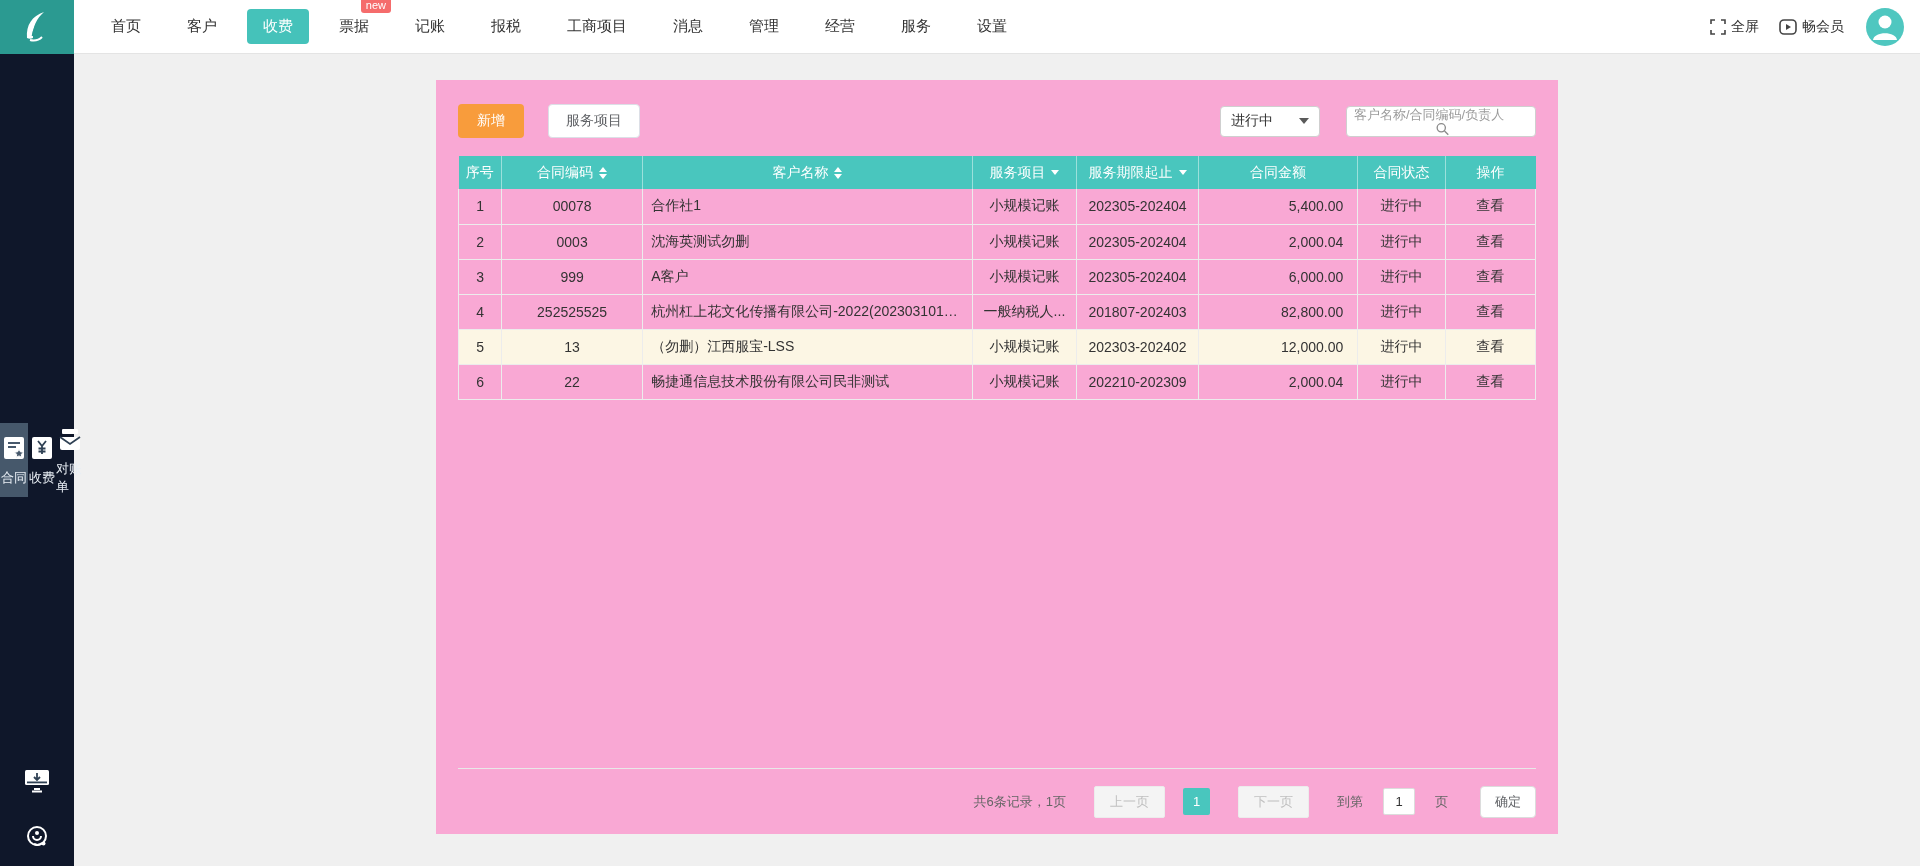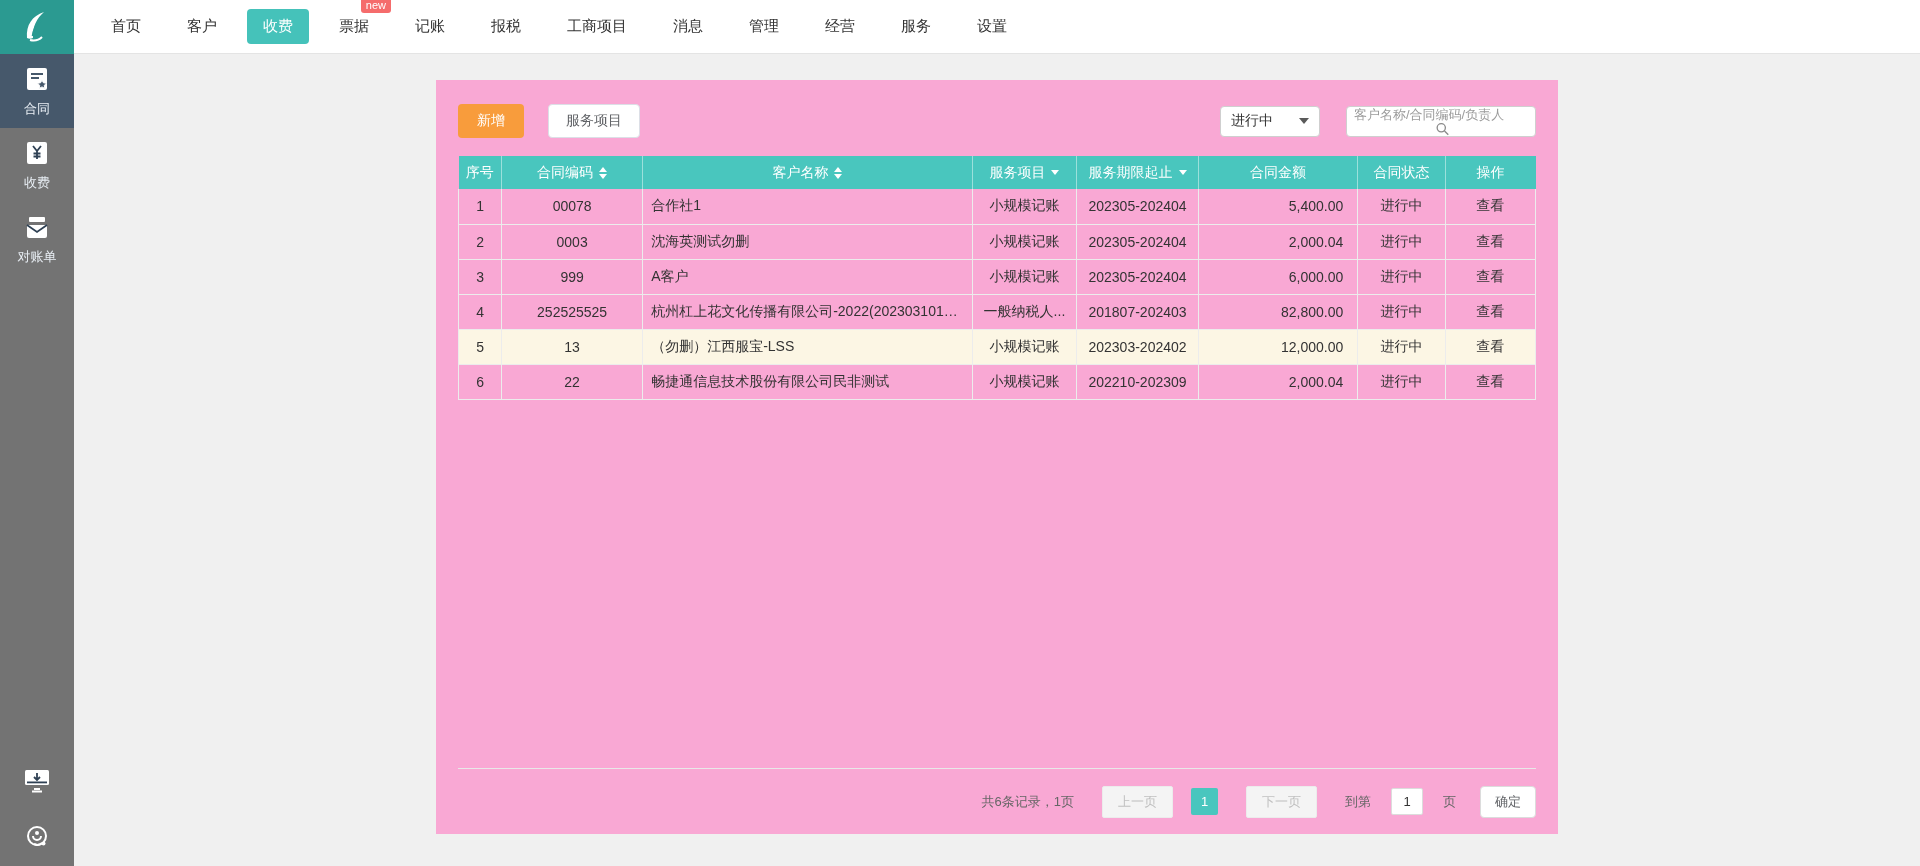--- a/index.html
+++ b/index.html
@@ -12,21 +12,21 @@
   
   .topnav { background:#fff; border-bottom:1px solid #e4e4e4; display:flex; align-items:center; padding-left:14px; }
   .nav-item { position:relative; font-size:15px; color:#333; padding:8px 16px; margin:0 7px; cursor:pointer; border-radius:4px; white-space:nowrap; }
   .nav-item.active { background:#45c2ba; color:#fff; }
   .nav-badge { position:absolute; top:-12px; right:-6px; background:#f56c6c; color:#fff; font-size:11px; padding:1px 5px; border-radius:3px; line-height:14px; }
   .nav-right { margin-left:auto; display:flex; align-items:center; padding-right:16px; }
   .nav-tool { display:flex; align-items:center; gap:5px; font-size:14px; color:#333; margin-left:20px; cursor:pointer; }
   .avatar { width:38px; height:38px; border-radius:50%; background:#4fc7c0; margin-left:22px; display:flex; align-items:center; justify-content:center; }
 
   
-  .sidebar { background:#737373; display:flex; flex-direction:column; position:relative; }
+  .sidebar { background:#0f172a; display:flex; flex-direction:row; position:relative;align-items:center; }
   .side-item { height:74px; display:flex; flex-direction:column; align-items:center; justify-content:center; gap:7px; color:#e8eef4; font-size:13px; cursor:pointer; }
   .side-item.active { background:#46586b; }
   .side-bottom { position:absolute; bottom:12px; left:0; width:100%; display:flex; flex-direction:column; align-items:center; gap:26px; }
   .side-bottom .bicon { cursor:pointer; }
 
   
   .main { background:#f0f0f0; overflow:hidden; }
   .card { width:1122px; min-height:754px; margin:26px auto 32px; background:#f9a8d4; position:relative; padding:0 22px; }
 
   
@@ -57,21 +57,21 @@
   td.ar { text-align:right; padding-right:14px; }
   td .action-link { cursor:pointer; color:#333; }
 
   
   .card-footer { position:absolute; bottom:0; left:22px; right:22px; border-top:1px solid #e8e8e8; height:66px; display:flex; align-items:center; justify-content:flex-end; font-size:13px; color:#666;gap:12px; }
   .pg-btn { background:#f4f4f4; color:#c0c0c0; border:1px solid #ececec; border-radius:2px; padding:6px 15px; font-size:13px; margin-left:16px; font-family:inherit; }
   .pg-btn.first { margin-left:16px; }
   .pg-num { background:#49c6be; color:#fff; width:27px; height:27px; border-radius:2px; display:inline-flex; align-items:center; justify-content:center; margin-left:6px; cursor:pointer; }
   .goto-label { margin-left:16px;font-family:Liberation Serif, serif; }
   .goto-input { width:32px; height:27px; border:1px solid #dcdcdc; border-radius:2px; text-align:center; font-size:13px; color:#333; margin:0 8px; font-family:inherit; }
-  .btn-confirm { background:#fff; border:1px solid #dcdcdc; border-radius:4px; color:#606266; font-size:13px; padding:6px 14px; margin-left:12px; cursor:pointer; font-family:Liberation Serif, serif; }
+  .btn-confirm { background:#fff; border:1px solid #dcdcdc; border-radius:4px; color:#606266; font-size:13px; padding:6px 14px; margin-left:20px; cursor:pointer; font-family:Liberation Serif, serif; }
 </style>
 </head>
 <body>
 
 <div class="app">
 
   <div class="logo">
     <svg width="40" height="40" viewBox="0 0 40 40">
       <path d="M27 5 C15 9 9 18 10 31 C12 32 14 32 16 31 C15 20 20 11 27 5 Z" fill="#fff"></path>
       <path d="M24 14 C19 18 16 23 15.5 29" stroke="#2b9a91" stroke-width="1.6" fill="none"></path>
@@ -89,20 +89,41 @@
     </div>
     <div class="nav-item"><span>记账</span></div>
     <div class="nav-item"><span>报税</span></div>
     <div class="nav-item"><span>工商项目</span></div>
     <div class="nav-item"><span>消息</span></div>
     <div class="nav-item"><span>管理</span></div>
     <div class="nav-item"><span>经营</span></div>
     <div class="nav-item"><span>服务</span></div>
     <div class="nav-item"><span>设置</span></div>
 
+    <div class="nav-right">
+      <div class="nav-tool">
+        <svg width="16" height="16" viewBox="0 0 16 16">
+          <path d="M1 5 V1 H5 M11 1 H15 V5 M15 11 V15 H11 M5 15 H1 V11" stroke="#444" stroke-width="1.6" fill="none"></path>
+        </svg>
+        <span>全屏</span>
+      </div>
+      <div class="nav-tool">
+        <svg width="18" height="16" viewBox="0 0 18 16">
+          <rect x="1" y="1" width="16" height="14" rx="4" stroke="#444" stroke-width="1.6" fill="none"></rect>
+          <path d="M7 5 L12 8 L7 11 Z" fill="#444"></path>
+        </svg>
+        <span>畅会员</span>
+      </div>
+      <div class="avatar">
+        <svg width="38" height="38" viewBox="0 0 38 38">
+          <circle cx="19" cy="14" r="6.5" fill="#fff"></circle>
+          <path d="M7 32 C8 23 30 23 31 32 Z" fill="#fff"></path>
+        </svg>
+      </div>
+    </div>
   </div>
 
   <div class="sidebar">
     <div class="side-item active">
       <svg width="28" height="28" viewBox="0 0 28 28">
         <rect x="4" y="3" width="20" height="22" rx="2" fill="#fff"></rect>
         <rect x="8" y="8" width="12" height="2" fill="#46586b"></rect>
         <rect x="8" y="12" width="8" height="2" fill="#46586b"></rect>
         <path d="M19 15 l1.4 2.8 3.1 .4 -2.3 2.2 .6 3 -2.8-1.5 -2.8 1.5 .6-3 -2.3-2.2 3.1-.4 Z" fill="#46586b" stroke="#fff" stroke-width="1"></path>
       </svg>

